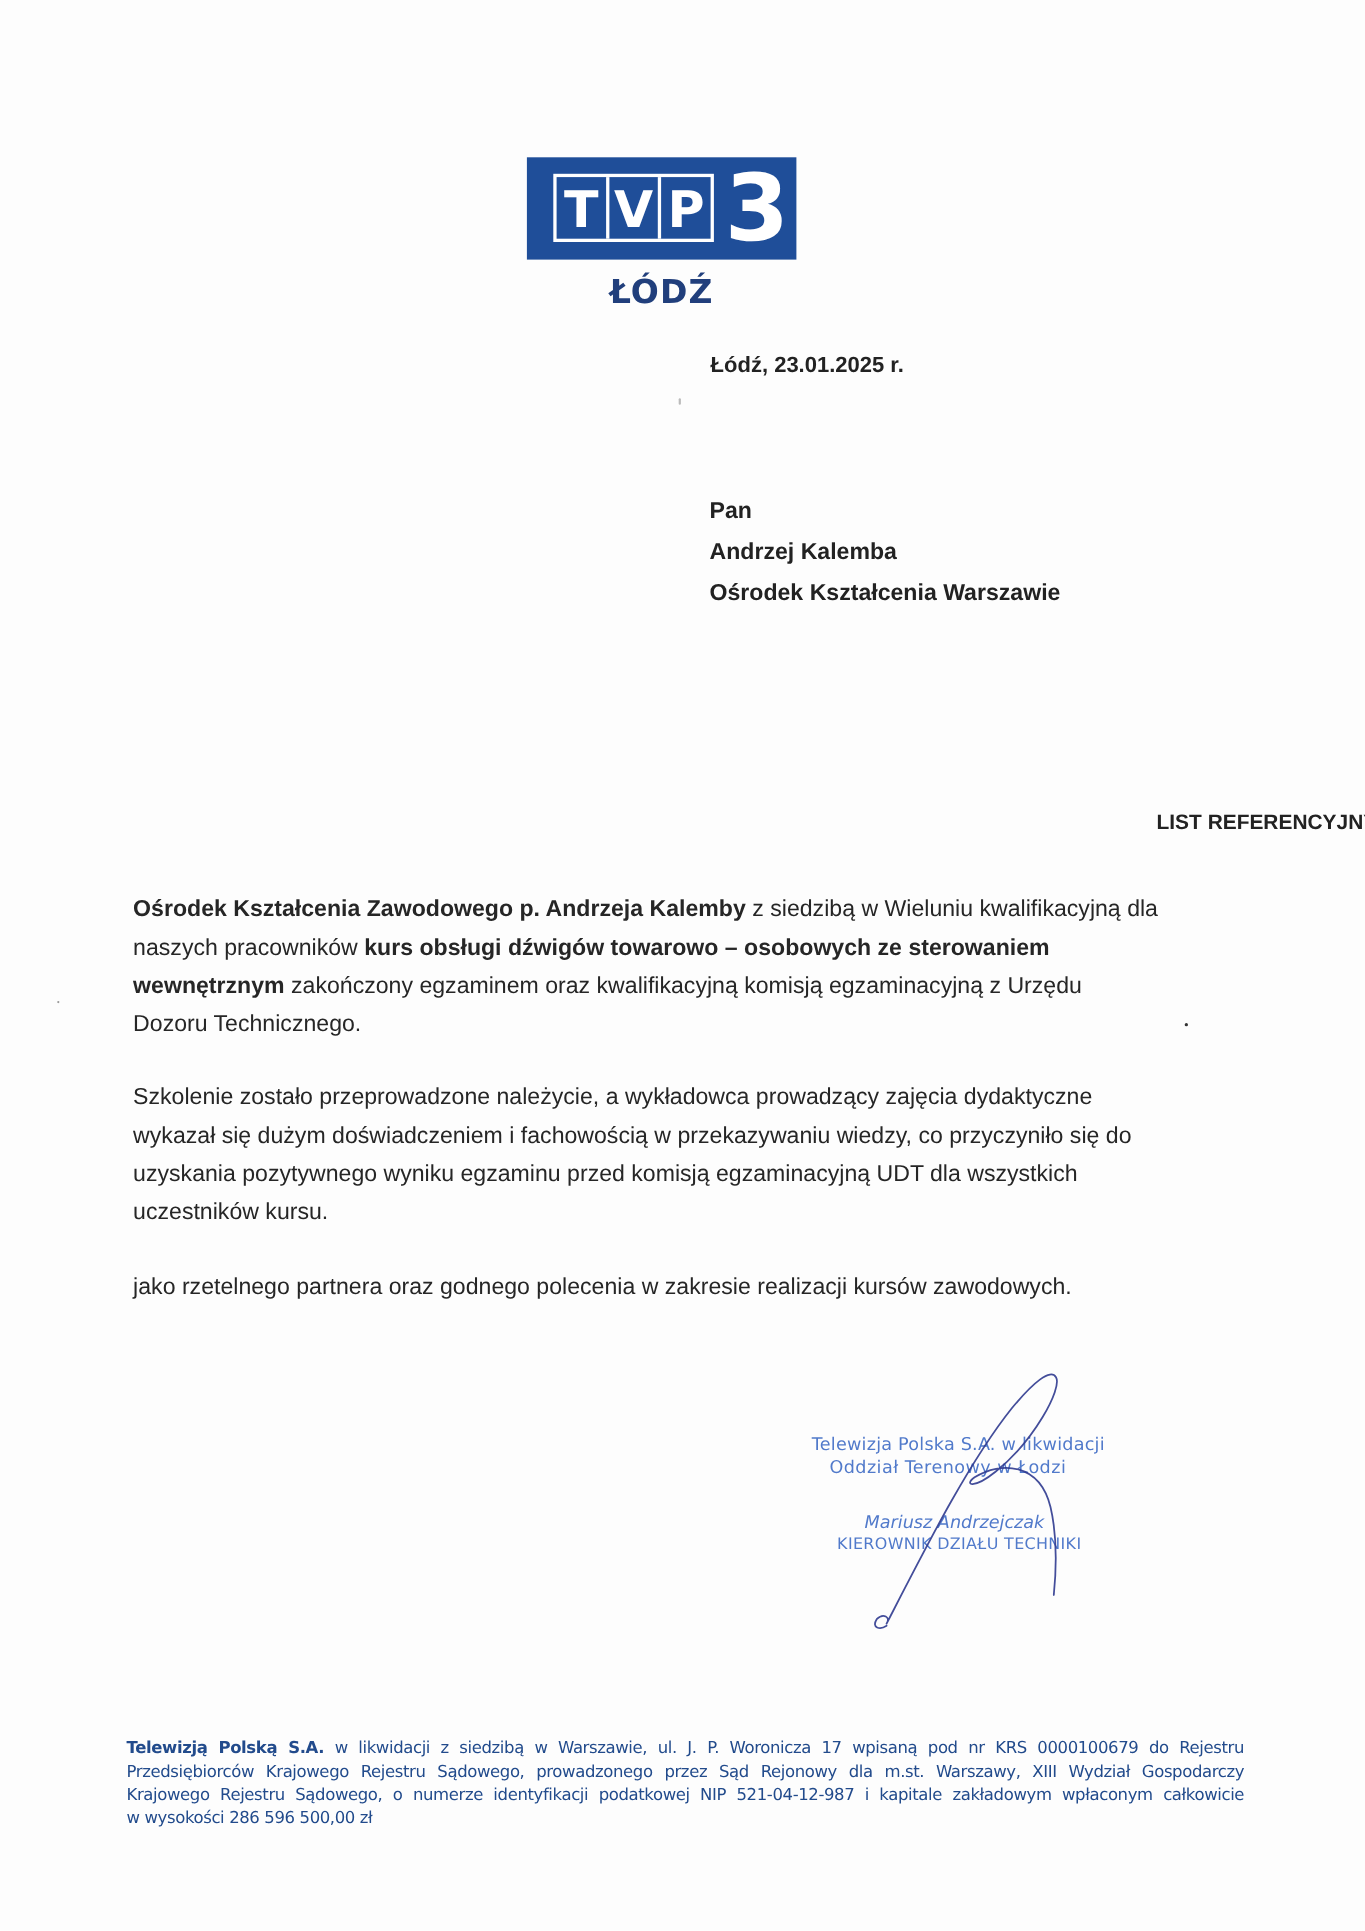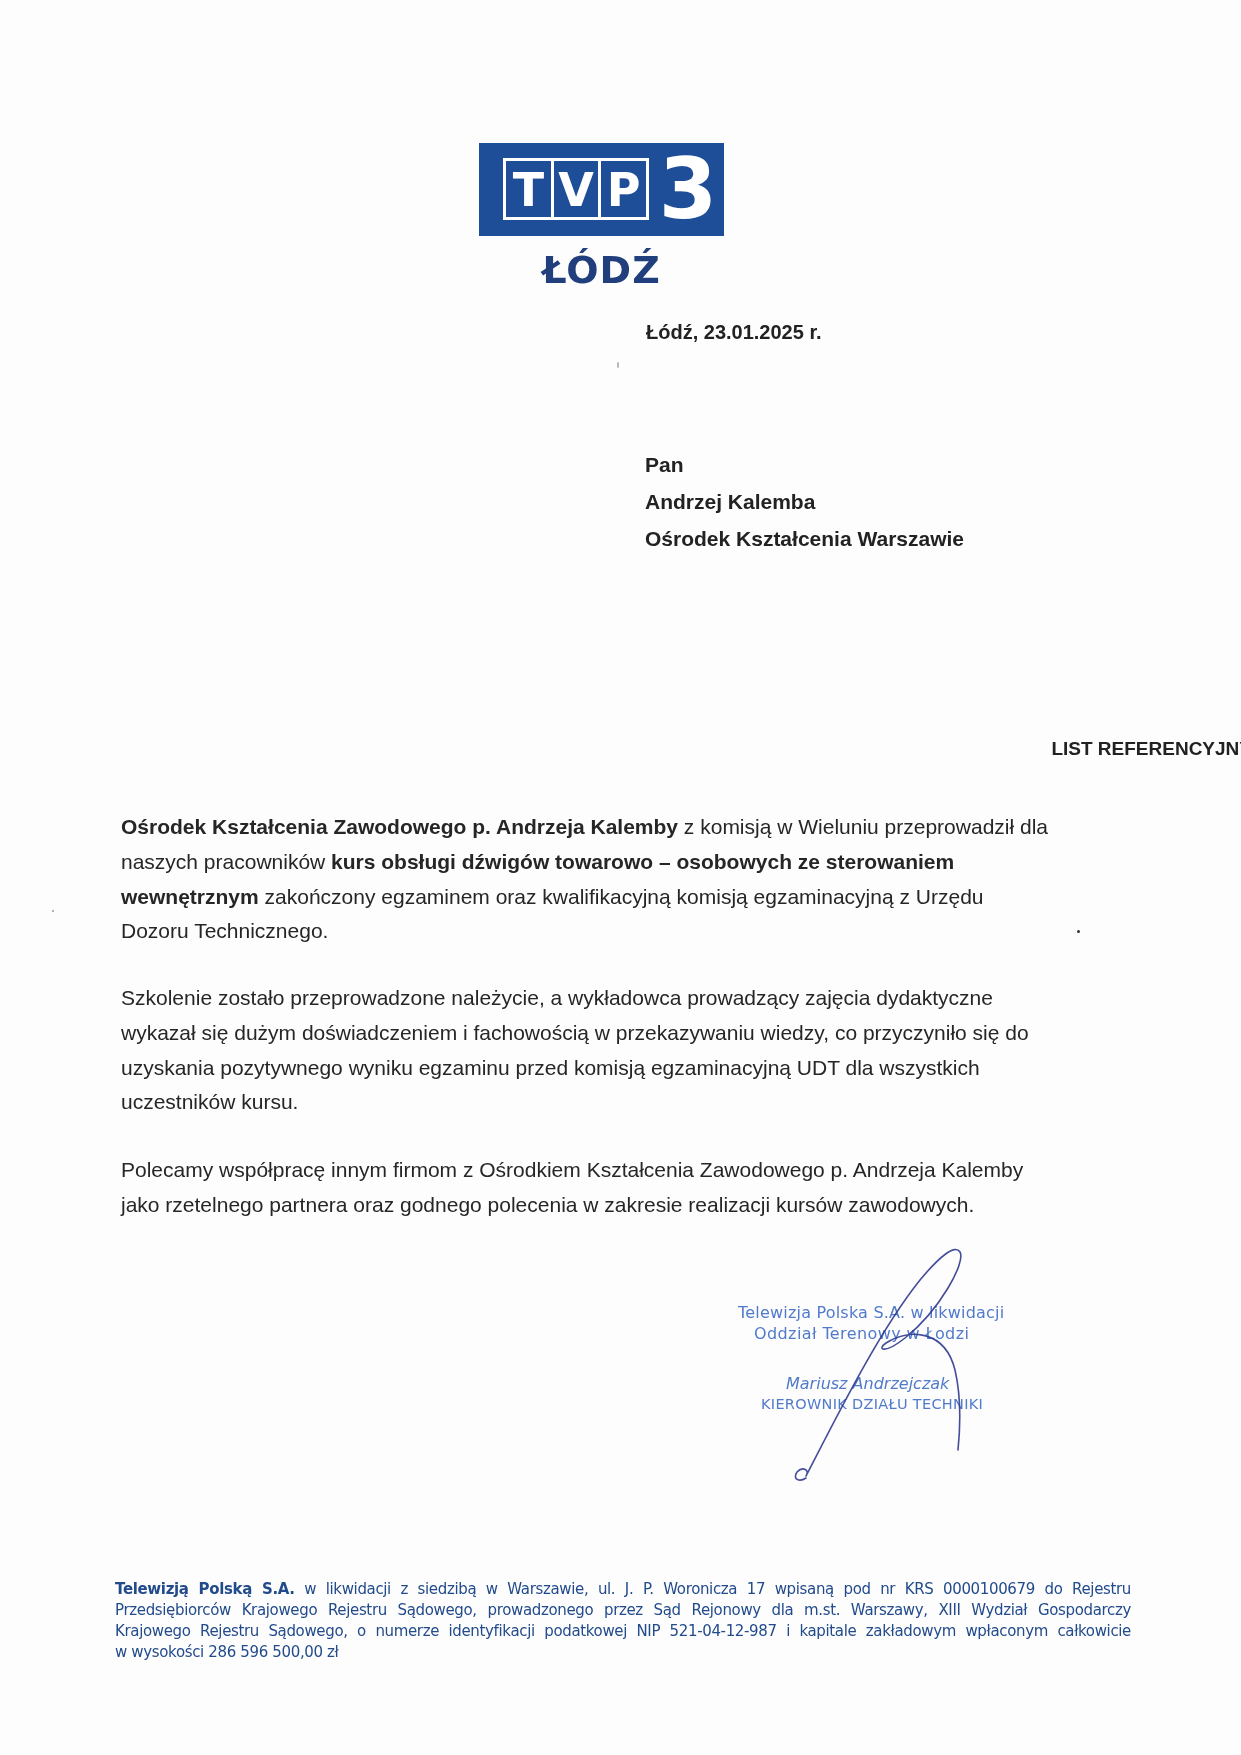--- a/index.html
+++ b/index.html
@@ -29,21 +29,21 @@
       padding-top: 1px;
     }
     .logo-cell:last-child { border-right: none; }
     #logo-number {
       left: 176px; top: 2px; width: 66px; height: 88px;
       color: #ffffff; font-weight: bold; font-size: 84px; line-height: 88px;
       text-align: center; font-family: "DejaVu Sans", sans-serif;
     }
     #logo-city {
       left: 479px; top: 248px; width: 245px; text-align: center;
-      color: #213f7c; font-weight: bold; font-size: 38px; letter-spacing: 1px;
+      color: #213f7c; font-weight: bold; font-size: 30px; letter-spacing: 1px;
       font-family: "DejaVu Sans", sans-serif;
     }
 
     
     #date {
       left: 646px; top: 321px; font-size: 20px; font-weight: bold; color: #222;
     }
     .addressee {
       left: 645px; font-size: 21px; font-weight: bold; color: #222;
     }
@@ -108,35 +108,34 @@
 
 <div id="date" class="abs">Łódź, 23.01.2025 r.</div>
 
 <div id="addr-1" class="abs addressee">Pan</div>
 <div id="addr-2" class="abs addressee">Andrzej Kalemba</div>
 <div id="addr-3" class="abs addressee">Ośrodek Kształcenia Warszawie</div>
 
 <div id="title" class="abs"><span>LIST REFERENCYJNY</span></div>
 
 <div id="para-1" class="abs para">
-  <span class="line"><b>Ośrodek Kształcenia Zawodowego p. Andrzeja Kalemby</b><span> z komisją w Wieluniu przeprowadził dla</span></span>
+  <span class="line"><b>Ośrodek Kształcenia Zawodowego p. Andrzeja Kalemby</b><span> z siedzibą w Wieluniu kwalifikacyjną dla</span></span>
   <span class="line"><span>naszych pracowników </span><b>kurs obsługi dźwigów towarowo – osobowych ze sterowaniem</b></span>
   <span class="line"><b>wewnętrznym</b><span> zakończony egzaminem oraz kwalifikacyjną komisją egzaminacyjną z Urzędu</span></span>
   <span class="line">Dozoru Technicznego.</span>
 </div>
 
 <div id="para-2" class="abs para">
   <span class="line">Szkolenie zostało przeprowadzone należycie, a wykładowca prowadzący zajęcia dydaktyczne</span>
   <span class="line">wykazał się dużym doświadczeniem i fachowością w przekazywaniu wiedzy, co przyczyniło się do</span>
   <span class="line">uzyskania pozytywnego wyniku egzaminu przed komisją egzaminacyjną UDT dla wszystkich</span>
   <span class="line">uczestników kursu.</span>
 </div>
 
 <div id="para-3" class="abs para">
-  <span class="line">Polecamy współpracę innym firmom z Ośrodkiem Kształcenia Zawodowego p. Andrzeja Kalemby</span>
   <span class="line">jako rzetelnego partnera oraz godnego polecenia w zakresie realizacji kursów zawodowych.</span>
 </div>
 
 <div id="stamp-1" class="abs stamp">Telewizja Polska S.A. w likwidacji</div>
 <div id="stamp-2" class="abs stamp">Oddział Terenowy w Łodzi</div>
 <div id="stamp-3" class="abs stamp">Mariusz Andrzejczak</div>
 <div id="stamp-4" class="abs stamp">KIEROWNIK DZIAŁU TECHNIKI</div>
 
 <svg id="signature" class="abs" viewBox="0 0 1241 1755">
   <path d="M 806 1478 C 800 1482, 792 1480, 797 1472 C 803 1466, 810 1470, 806 1476

